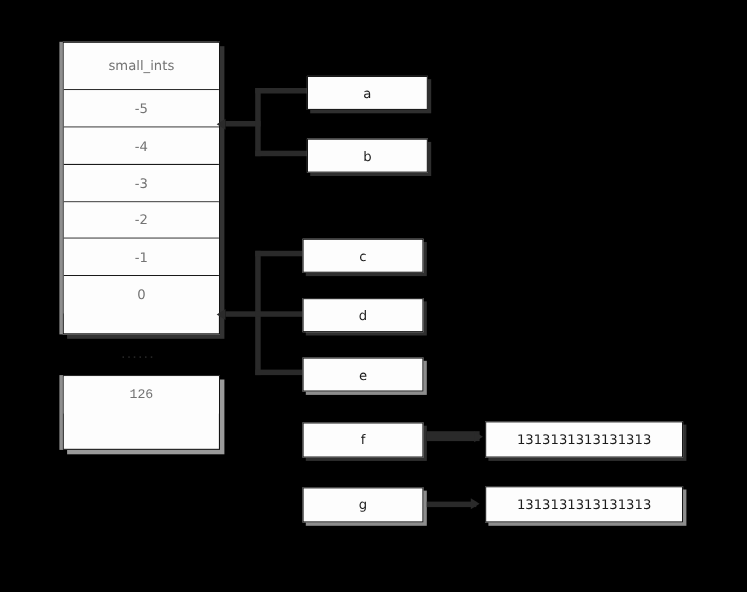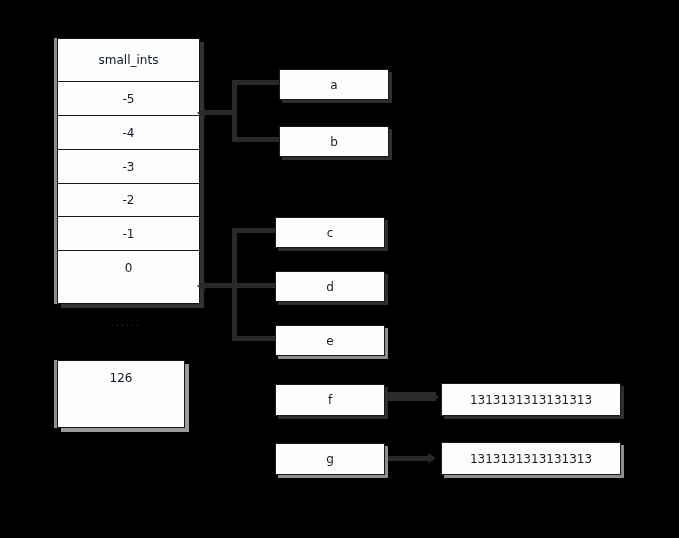--- a/index.html
+++ b/index.html
@@ -43,21 +43,21 @@
     box-shadow: 4px 4px 0 0 #333333, -3px 0 0 0 #8f8f8f;
   }
   .table.light {
     box-shadow: 4px 4px 0 0 #9a9a9a, -3px 0 0 0 #8f8f8f;
   }
   .trow {
     box-sizing: border-box;
     display: flex;
     align-items: center;
     justify-content: center;
-    color: #0f172a;
+    color: #737373;
     font-size: 12px;
     border-bottom: 1px solid #1a1a1a;
     background: #fdfdfd;
   }
   .trow:last-child { border-bottom: none; }
   .trow.head { font-size: 12px; }
 
   
   .ellipsis {
     position: absolute;
@@ -100,21 +100,21 @@
     <div class="trow" style="height:34px;">-5</div>
     <div class="trow" style="height:34px;">-4</div>
     <div class="trow" style="height:34px;">-3</div>
     <div class="trow" style="height:33px;">-2</div>
     <div class="trow" style="height:34px;">-1</div>
     <div class="trow" style="height:34px;">0</div>
   </div>
 
   <div class="ellipsis" style="left:110px; top:314px;">......</div>
 
-  <div class="table light" id="tail-table" style="left:57px; top:360px; width:128px; height:68px;">
+  <div class="table light" id="tail-table" style="left:57px; top:341px; width:143px; height:68px;font-family:Liberation Mono, monospace;">
     <div class="trow" style="height:34px;">126</div>
   </div>
 
   <div class="arrow-left" style="left:197px; top:108px;"></div>
 
   <div class="conn" style="left:205px; top:110px; width:32px; height:5px;"></div>
 
   <div class="conn" style="left:232px; top:80px; width:5px; height:62px;"></div>
 
   <div class="conn" style="left:232px; top:80px; width:47px; height:5px;"></div>

